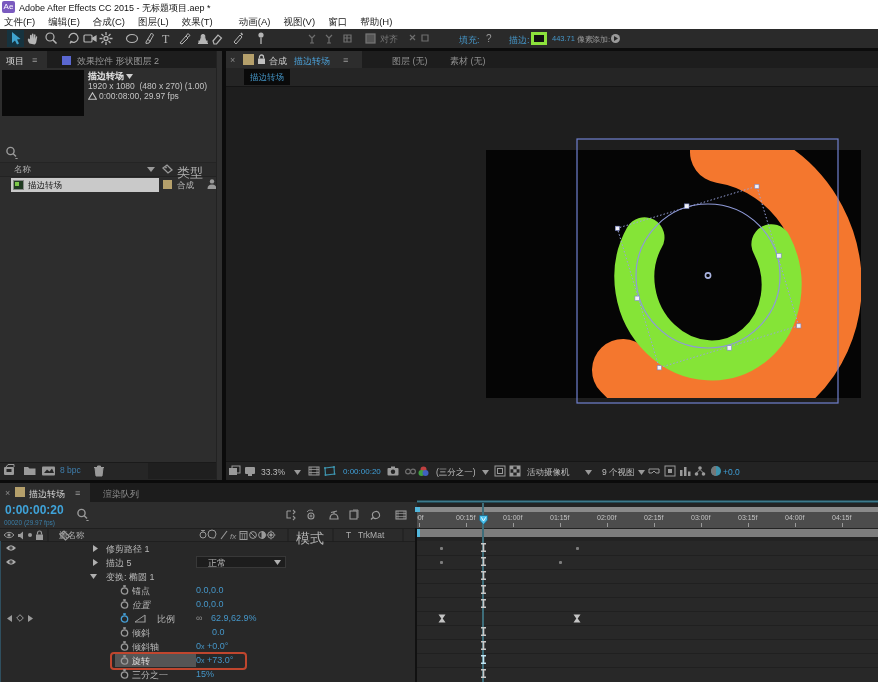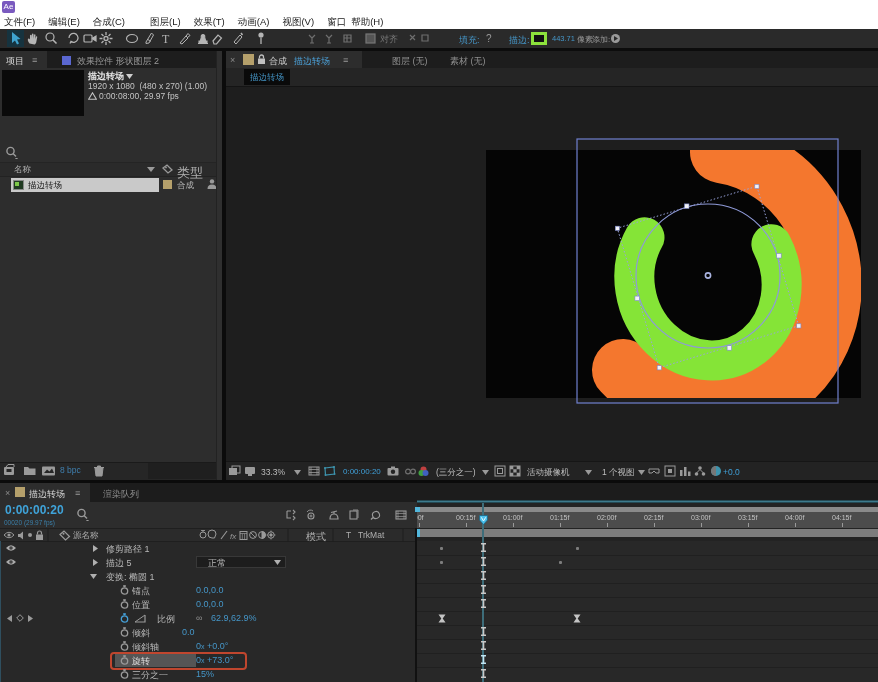--- a/index.html
+++ b/index.html
@@ -4,22 +4,23 @@
 *{margin:0;padding:0;box-sizing:border-box;}
 html,body{width:878px;height:682px;overflow:hidden;background:#0b0b0b;font-family:"Liberation Sans",sans-serif;}
 .abs{position:absolute;}
 #stage{position:relative;width:878px;height:682px;}
 </style></head>
 <body>
 <div id="stage">
 
 <div class="abs" style="left:0;top:0;width:878px;height:29px;background:#ffffff;"></div>
 <div class="abs" style="left:2px;top:1px;width:13px;height:12px;background:#7a5abf;border-radius:2px;color:#fff;font-size:8px;text-align:center;line-height:12px;">Ae</div>
+<div class="abs" style="left:19px;top:2px;font-size:9px;color:#111;">Adobe After Effects CC 2015 - 无标题项目.aep *</div>
 <div class="abs" style="left:4px;top:16px;font-size:9.5px;color:#1a1a1a;">
-<span style="margin-right:13px;">文件(F)</span><span style="margin-right:13px;">编辑(E)</span><span style="margin-right:25px;text-align:right;">合成(C)</span><span style="margin-right:13px;">图层(L)</span><span style="margin-right:13px;">效果(T)</span><span style="margin-right:13px;">动画(A)</span><span style="margin-right:13px;">视图(V)</span><span style="margin-right:5px;">窗口</span><span>帮助(H)</span>
+<span style="margin-right:13px;">文件(F)</span><span style="margin-right:13px;">编辑(E)</span><span style="margin-right:13px;text-align:right;">合成(C)</span><span style="margin-right:13px;">图层(L)</span><span style="margin-right:26px;">效果(T)</span><span style="margin-right:13px;">动画(A)</span><span style="margin-right:13px;">视图(V)</span><span style="margin-right:13px;">窗口</span><span>帮助(H)</span>
 </div>
 
 <div class="abs" style="left:0;top:29px;width:878px;height:19px;background:#2a2a2a;" id="toolbar">
   <div class="abs" style="left:7px;top:1px;width:17px;height:17px;background:#16333f;"></div>
   <svg class="abs" style="left:0;top:0;" width="878" height="19" viewBox="0 0 878 19">
     <path d="M12 3 L12 14 L15 11.5 L17 15.5 L19 14.5 L17 10.5 L20.5 10 Z" fill="#3fa3cf"></path>
     <g stroke="#b5b5b5" fill="none" stroke-width="1.2">
       <path d="M29.5 14.5 c-1.6-2.2-2.2-4.2-1.3-4.8 c0.6-0.4 1.3 0 1.8 0.8 V6.6 c0-1.1 1.6-1.1 1.6 0 v3 l0.3-4.4 c0.1-1.1 1.6-1 1.6 0.1 v4.4 l0.5-3.8 c0.2-1.1 1.6-0.9 1.5 0.2 l-0.3 4 0.7-2.3 c0.3-1 1.5-0.6 1.3 0.5 l-0.9 4.6 c-0.3 1.3-0.9 2.1-1.9 2.6 z" fill="#b5b5b5" stroke="none"></path>
       <circle cx="50" cy="8" r="4"></circle>
           <path d="M53 11 L56.5 14.5" stroke-width="1.6"></path>
@@ -205,21 +206,21 @@
           <rect x="3.5" y="3.5" width="5" height="5" fill="none" stroke="#9a9a9a"></rect>
         </svg>
     <svg class="abs" style="left:283px;top:3px;" width="12" height="12" viewBox="0 0 12 12">
           <rect x="1" y="1" width="10" height="10" fill="none" stroke="#9a9a9a"></rect>
           <path d="M1 1 h3.3 v3.3 h-3.3 z M7.7 1 h3.3 v3.3 h-3.3 z M4.3 4.3 h3.3 v3.3 h-3.3 z M1 7.7 h3.3 v3.3 h-3.3 z M7.7 7.7 h3.3 v3.3 h-3.3 z" fill="#9a9a9a"></path>
         </svg>
     <div class="abs" style="left:301px;top:5px;font-size:8.5px;color:#bdbdbd;">活动摄像机</div>
     <svg class="abs" style="left:359px;top:8px;" width="7" height="5" viewBox="0 0 7 5">
           <path d="M0 0 h7 l-3.5 5z" fill="#9a9a9a"></path>
         </svg>
-    <div class="abs" style="left:376px;top:5px;font-size:8.5px;color:#bdbdbd;">1 个视图</div>
+    <div class="abs" style="left:376px;top:5px;font-size:8.5px;color:#bdbdbd;">9 个视图</div>
     <svg class="abs" style="left:412px;top:8px;" width="7" height="5" viewBox="0 0 7 5">
           <path d="M0 0 h7 l-3.5 5z" fill="#9a9a9a"></path>
         </svg>
     <svg class="abs" style="left:422px;top:4px;" width="12" height="10" viewBox="0 0 12 10">
           <path d="M1 3 h10 v4 h-3 l-2-2 -2 2 H1 z" fill="none" stroke="#9a9a9a"></path>
         </svg>
     <svg class="abs" style="left:438px;top:3px;" width="12" height="12" viewBox="0 0 12 12">
           <rect x="1" y="1" width="10" height="10" fill="none" stroke="#9a9a9a"></rect>
           <rect x="4" y="4" width="4" height="4" fill="#9a9a9a"></rect>
         </svg>
@@ -298,22 +299,22 @@
       <rect x="66" y="3" width="7" height="8"></rect>
           <path d="M69 2 h5 v8" stroke-width="0.9"></path>
       <circle cx="92" cy="7" r="3.5" transform="rotate(-20 92 7)"></circle>
           <path d="M89 9.5 l-2 2" stroke-width="1.4"></path>
       <rect x="112" y="3" width="10" height="8"></rect>
           <path d="M114 3 v8 M120 3 v8 M112 5.5 h10 M112 8.5 h10" stroke-width="0.7"></path>
     </g>
   </svg>
 
   <div class="abs" style="left:0;top:45px;width:417px;height:14px;background:#2b2b2b;border-top:1px solid #1f1f1f;border-bottom:1px solid #1f1f1f;"></div>
-  <div class="abs" style="left:73px;top:47px;font-size:8.5px;color:#b0b0b0;">源名称</div>
-  <div class="abs" style="left:306px;top:47px;font-size:10px;color:#b0b0b0;">模式</div>
+  <div class="abs" style="left:59px;top:47px;font-size:8.5px;color:#b0b0b0;">源名称</div>
+  <div class="abs" style="left:296px;top:47px;font-size:14px;color:#b0b0b0;">模式</div>
   <div class="abs" style="left:346px;top:47px;font-size:8.5px;color:#b0b0b0;">T&nbsp;&nbsp; TrkMat</div>
   <svg class="abs" style="left:3px;top:46px;" width="410" height="13" viewBox="0 0 410 13">
     <path d="M1 6 Q6 0.5 11 6 Q6 11.5 1 6 Z" fill="none" stroke="#9a9a9a"></path>
         <circle cx="6" cy="6" r="1.6" fill="#9a9a9a"></circle>
     <path d="M15 5 h2 l3-2.5 v8 l-3-2.5 h-2 z" fill="#9a9a9a"></path>
     <circle cx="27" cy="6" r="2" fill="#9a9a9a"></circle>
     <rect x="33" y="5.5" width="7" height="5.5" fill="#9a9a9a"></rect>
         <path d="M34.5 5.5 V4 a2 2 0 0 1 4 0 V5.5" fill="none" stroke="#9a9a9a" stroke-width="1.2"></path>
     <line x1="45" y1="0" x2="45" y2="13" stroke="#1f1f1f"></line>
     <path d="M57 5.5 L61 2 L66.5 7.5 L62.5 11 Z" fill="none" stroke="#9a9a9a" stroke-width="1.2"></path>
@@ -441,21 +442,21 @@
           <line x1="4.5" y1="0.5" x2="4.5" y2="2" stroke="#9a9a9a" stroke-width="1.3"></line>
           <line x1="3" y1="1" x2="6" y2="1" stroke="#9a9a9a" stroke-width="1.3"></line>
         </svg>
     <div class="abs" style="left:132px;top:44px;">锚点</div>
     <div class="abs" style="left:196px;top:44px;color:#4596c8;">0.0,0.0</div>
     <svg class="abs" style="left:120px;top:58px;" width="9" height="11" viewBox="0 0 9 11">
           <circle cx="4.5" cy="6" r="3.2" fill="none" stroke="#9a9a9a" stroke-width="1.3"></circle>
           <line x1="4.5" y1="0.5" x2="4.5" y2="2" stroke="#9a9a9a" stroke-width="1.3"></line>
           <line x1="3" y1="1" x2="6" y2="1" stroke="#9a9a9a" stroke-width="1.3"></line>
         </svg>
-    <div class="abs" style="left:132px;top:58px;">位置</div>
+    <div class="abs" style="left:132px;top:58px;font-style:italic;">位置</div>
     <div class="abs" style="left:196px;top:58px;color:#4596c8;">0.0,0.0</div>
     <svg class="abs" style="left:7px;top:74px;" width="5" height="7" viewBox="0 0 5 7">
           <path d="M5 0 v7 l-5-3.5z" fill="#9a9a9a"></path>
         </svg>
     <svg class="abs" style="left:16px;top:73px;" width="8" height="8" viewBox="0 0 8 8">
           <path d="M4 0.7 L7.3 4 L4 7.3 L0.7 4 Z" fill="none" stroke="#9a9a9a" stroke-width="1"></path>
         </svg>
     <svg class="abs" style="left:28px;top:74px;" width="5" height="7" viewBox="0 0 5 7">
           <path d="M0 0 v7 l5-3.5z" fill="#9a9a9a"></path>
         </svg>
@@ -470,21 +471,21 @@
         </svg>
     <div class="abs" style="left:157px;top:72px;">比例</div>
     <div class="abs" style="left:196px;top:72px;color:#8f8f8f;">∞</div>
     <div class="abs" style="left:211px;top:72px;color:#4596c8;">62.9,62.9%</div>
     <svg class="abs" style="left:120px;top:86px;" width="9" height="11" viewBox="0 0 9 11">
           <circle cx="4.5" cy="6" r="3.2" fill="none" stroke="#9a9a9a" stroke-width="1.3"></circle>
           <line x1="4.5" y1="0.5" x2="4.5" y2="2" stroke="#9a9a9a" stroke-width="1.3"></line>
           <line x1="3" y1="1" x2="6" y2="1" stroke="#9a9a9a" stroke-width="1.3"></line>
         </svg>
     <div class="abs" style="left:132px;top:86px;">倾斜</div>
-    <div class="abs" style="left:182px;top:86px;color:#4596c8;">0.0</div>
+    <div class="abs" style="left:212px;top:86px;color:#4596c8;">0.0</div>
     <svg class="abs" style="left:120px;top:100px;" width="9" height="11" viewBox="0 0 9 11">
           <circle cx="4.5" cy="6" r="3.2" fill="none" stroke="#9a9a9a" stroke-width="1.3"></circle>
           <line x1="4.5" y1="0.5" x2="4.5" y2="2" stroke="#9a9a9a" stroke-width="1.3"></line>
           <line x1="3" y1="1" x2="6" y2="1" stroke="#9a9a9a" stroke-width="1.3"></line>
         </svg>
     <div class="abs" style="left:132px;top:100px;">倾斜轴</div>
     <div class="abs" style="left:196px;top:100px;color:#4596c8;">0<span style="font-size:7px;">x</span> +0.0°</div>
     <div class="abs" style="left:115px;top:113px;width:81px;height:13px;background:#555;"></div>
     <svg class="abs" style="left:120px;top:114px;" width="9" height="11" viewBox="0 0 9 11">
           <circle cx="4.5" cy="6" r="3.2" fill="none" stroke="#9a9a9a" stroke-width="1.3"></circle>

